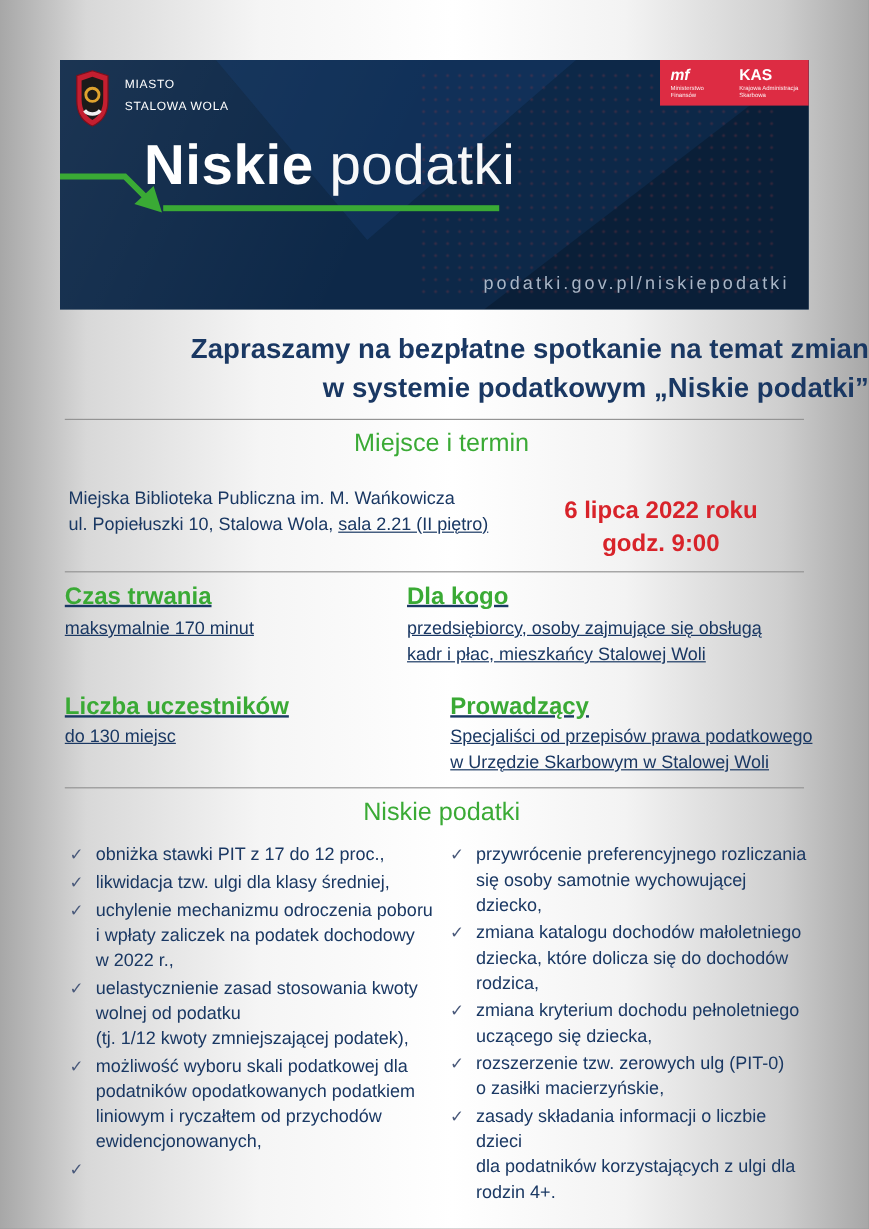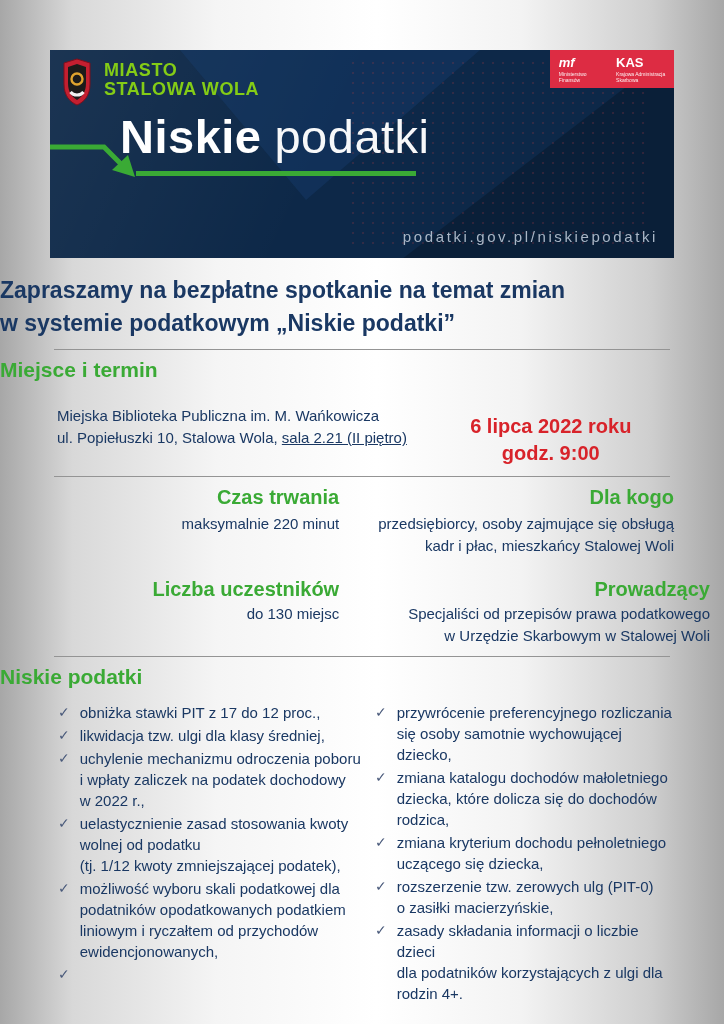--- a/index.html
+++ b/index.html
@@ -13,42 +13,42 @@
   .poly-a{position:absolute;left:0;top:0;width:624px;height:208px;
     background:linear-gradient(115deg,rgba(255,255,255,.06) 0%,rgba(255,255,255,0) 45%);}
   .poly-b{position:absolute;right:0;top:0;width:330px;height:208px;
     clip-path:polygon(100% 0,100% 100%,18% 100%);background:rgba(0,0,0,.22);}
   .poly-c{position:absolute;left:130px;top:0;width:300px;height:150px;
     clip-path:polygon(0 0,100% 0,42% 100%);background:rgba(25,70,125,.30);}
   .dots{position:absolute;right:26px;top:8px;width:300px;height:190px;opacity:.5;
     background-image:radial-gradient(rgba(150,55,65,.55) 1px,transparent 1.5px);
     background-size:10px 10px;}
   .crest{position:absolute;left:10px;top:8px;width:34px;height:48px;}
-  .city{position:absolute;left:54px;top:11px;color:#84cc16;font-weight:bold;
-    font-size:18px;line-height:19px;letter-spacing:.6px;}
+  .city{position:absolute;left:54px;top:11px;color:#ffffff;font-weight:normal;
+    font-size:10px;line-height:19px;letter-spacing:.6px;}
   .logo-strip{position:absolute;top:0;right:0;width:124px;height:38px;background:#dd2c43;
     display:flex;align-items:center;justify-content:space-around;padding:0 4px;box-sizing:border-box;gap:20px;}
   .logo-unit{color:#fff;text-align:left;}
   .logo-glyph{font-weight:bold;font-size:13px;line-height:13px;}
   .logo-glyph.italic{font-style:italic;}
   .logo-label{font-size:5px;line-height:6px;margin-top:2px;opacity:.92;white-space:pre-line;}
   .banner-title{position:absolute;left:70px;top:62px;color:#fff;font-size:47px;line-height:50px;letter-spacing:.5px;white-space:nowrap;}
   .t-bold{font-weight:bold;}
   .t-light{font-weight:normal;margin-left:13px;opacity:.97;}
   .arrow-svg{position:absolute;left:0;top:0;width:624px;height:208px;pointer-events:none;}
   .banner-url{position:absolute;right:16px;bottom:13px;color:#a9b6c6;font-size:15px;letter-spacing:2.6px;padding-left:20px;}
   
-  .main-heading{margin-top:16px;text-align:left;font-weight:bold;font-size:23px;line-height:33px;color:#1a3863;}
+  .main-heading{margin-top:16px;text-align:right;font-weight:bold;font-size:23px;line-height:33px;color:#1a3863;}
   .sep{border:none;border-top:1.5px solid #949494;margin:9px 54px 0;}
-  .sec-title{color:#3aaa35;font-weight:bold;font-size:21px;margin-top:8px;}
+  .sec-title{text-align:center;color:#3aaa35;font-weight:normal;font-size:21px;margin-top:8px;padding-left:12px;}
   .venue-row{display:grid;grid-template-columns:57% 43%;align-items:center;padding:5px 38px 0 57px;}
   .venue-address{font-size:15px;line-height:22px;}
   .venue-address .u{text-decoration:underline;}
   .venue-date{text-align:center;color:#d8232a;font-weight:bold;font-size:20px;line-height:27px;margin-top:26px;}
-  .info-grid{display:grid;grid-template-columns:46% 54%;padding:8px 50px 0 54px;text-align:right;}
+  .info-grid{display:grid;grid-template-columns:46% 54%;padding:8px 50px 0 54px;text-align:left;text-decoration:underline;}
   .info-grid.gap-lg{padding-top:20px;gap:36px;}
   .info-title{color:#3aaa35;font-weight:bold;font-size:20px;line-height:24px;}
   .info-text{font-size:15px;line-height:22px;margin-top:4px;white-space:pre-line;}
   .gap-lg .info-text{margin-top:2px;}
   .lists{display:grid;grid-template-columns:1fr 1fr;gap:0 14px;padding:13px 46px 0 58px;}
   .checklist{list-style:none;margin:0;padding:0;font-size:15px;line-height:21px;}
   .checklist li{display:flex;margin-bottom:2px;}
   .chk{color:#49597a;flex:0 0 auto;margin-right:10px;font-size:14px;line-height:21px;}
   .li-text{white-space:pre-line;}
   .multiline{white-space:pre-line;}
@@ -119,21 +119,21 @@
       <div>6 lipca 2022 roku</div>
       <div>godz. 9:00</div>
     </div>
   </div>
 
   <hr class="sep">
 
   <div class="info-grid">
     <div>
       <div class="info-title">Czas trwania</div>
-      <div class="info-text">maksymalnie 220 minut</div>
+      <div class="info-text">maksymalnie 170 minut</div>
     </div>
     <div>
       <div class="info-title">Dla kogo</div>
       <div class="info-text">przedsiębiorcy, osoby zajmujące się obsługą
 kadr i płac, mieszkańcy Stalowej Woli</div>
     </div>
   </div>
 
   <div class="info-grid gap-lg">
     <div>

